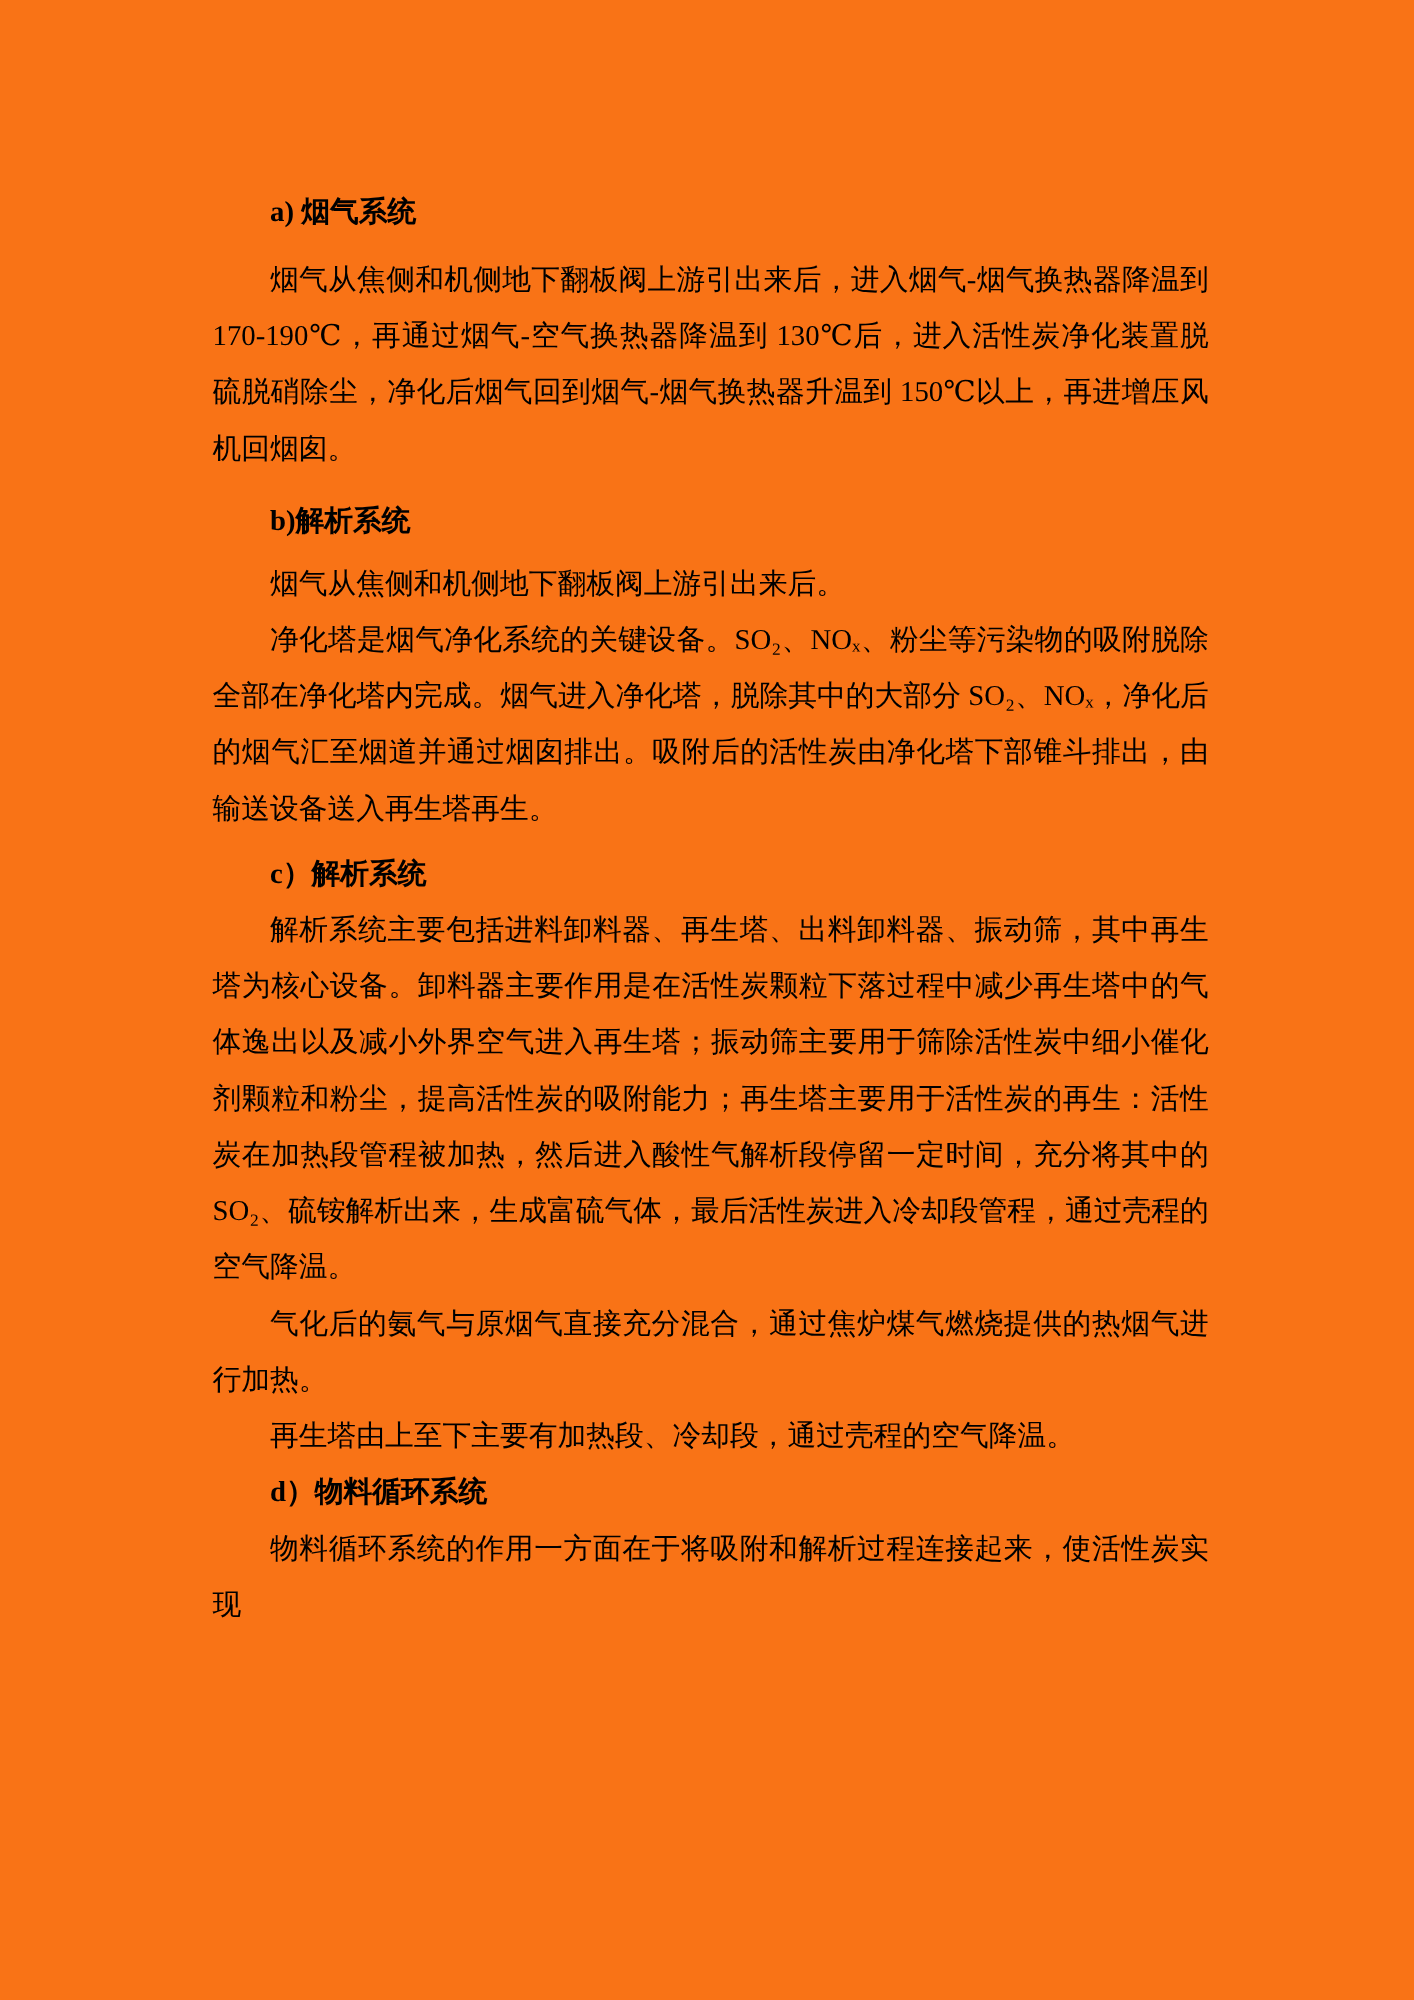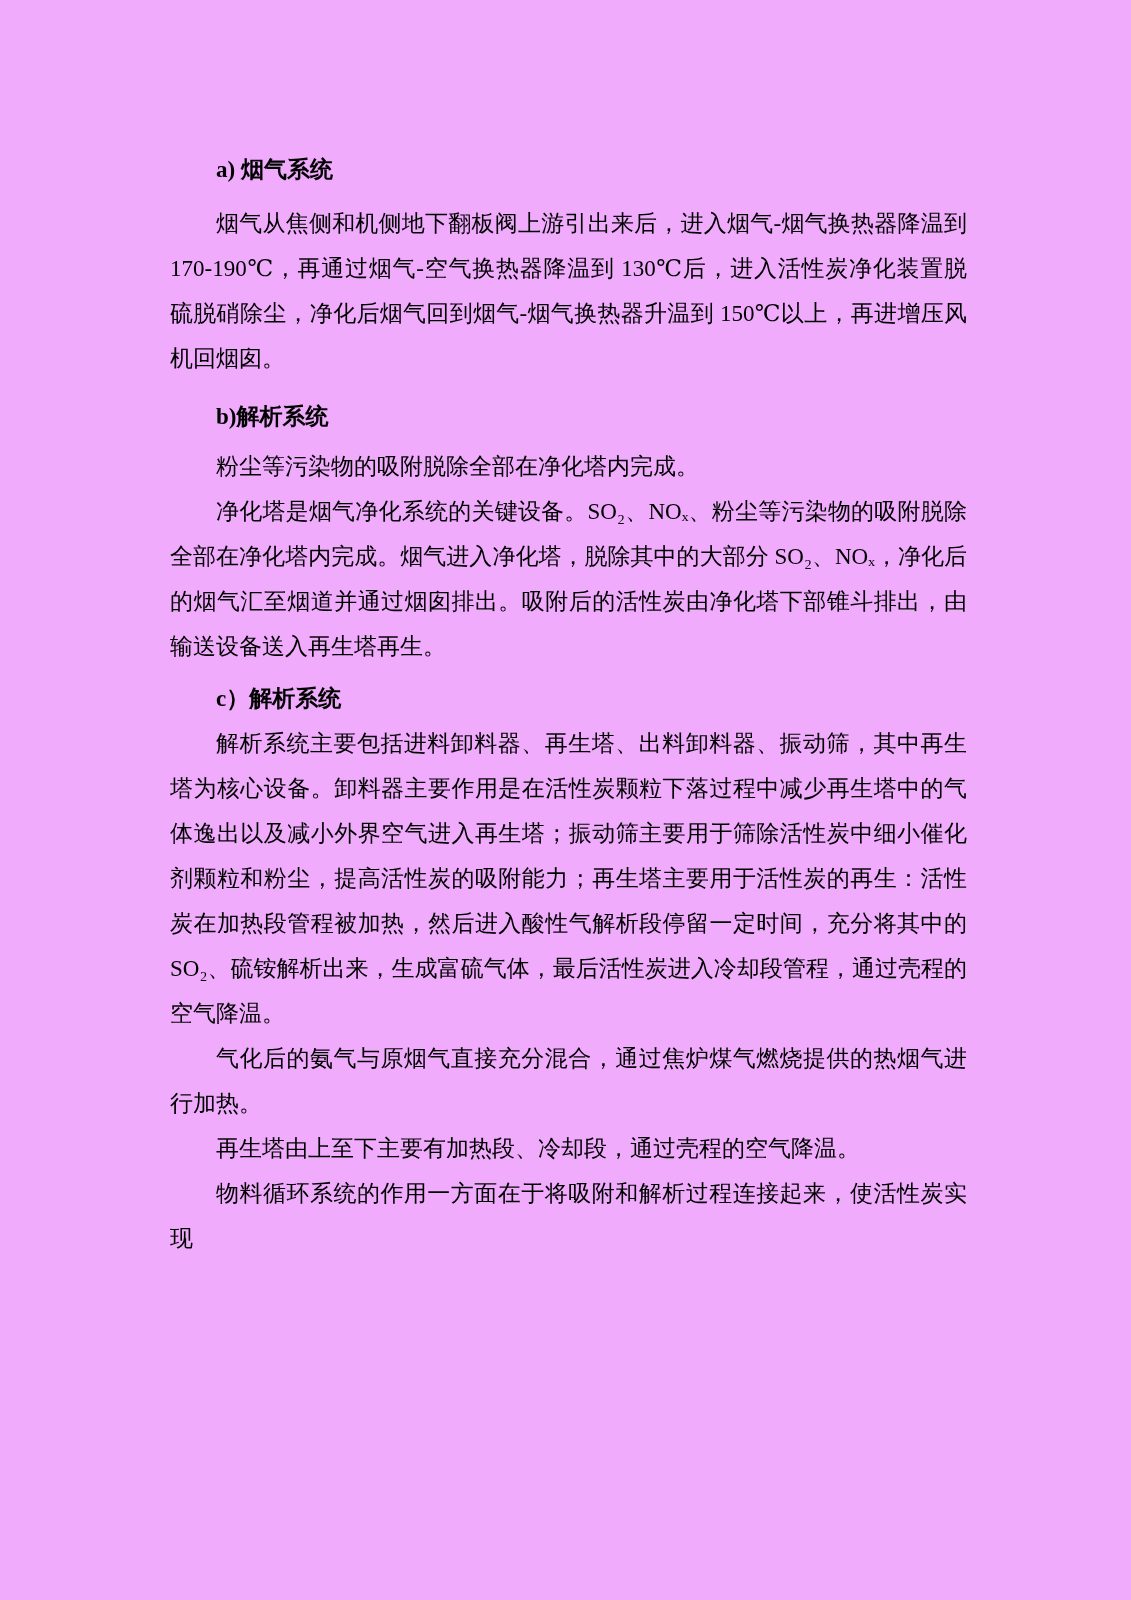--- a/index.html
+++ b/index.html
@@ -5,21 +5,21 @@
   html, body {
     margin: 0;
     padding: 0;
     background: #ffffff;
   }
   .page {
     position: relative;
     width: 1131px;
     height: 1600px;
     margin: 0 auto;
-    background: #f0abfc;
+    background: #f97316;
     box-sizing: border-box;
     padding: 147px 164px 0 170px;
     font-family: "Liberation Serif", "DejaVu Serif", serif;
     color: #000000;
     font-size: 23px;
     line-height: 45px;
     overflow: hidden;
   }
   .doc-section { margin: 0; padding: 0; }
   .hd {
@@ -48,28 +48,29 @@
 
 <div class="page">
 
   <section class="doc-section">
     <h3 class="hd hd-a">a) 烟气系统</h3>
     <p class="para">烟气从焦侧和机侧地下翻板阀上游引出来后，进入烟气-烟气换热器降温到 170-190℃，再通过烟气-空气换热器降温到 130℃后，进入活性炭净化装置脱硫脱硝除尘，净化后烟气回到烟气-烟气换热器升温到 150℃以上，再进增压风机回烟囱。</p>
   </section>
 
   <section class="doc-section">
     <h3 class="hd hd-b">b)解析系统</h3>
-    <p class="para">粉尘等污染物的吸附脱除全部在净化塔内完成。</p>
+    <p class="para">烟气从焦侧和机侧地下翻板阀上游引出来后。</p>
     <p class="para">净化塔是烟气净化系统的关键设备。SO₂、NOₓ、粉尘等污染物的吸附脱除全部在净化塔内完成。烟气进入净化塔，脱除其中的大部分 SO₂、NOₓ，净化后的烟气汇至烟道并通过烟囱排出。吸附后的活性炭由净化塔下部锥斗排出，由输送设备送入再生塔再生。</p>
   </section>
 
   <section class="doc-section">
     <h3 class="hd hd-c">c）解析系统</h3>
     <p class="para">解析系统主要包括进料卸料器、再生塔、出料卸料器、振动筛，其中再生塔为核心设备。卸料器主要作用是在活性炭颗粒下落过程中减少再生塔中的气体逸出以及减小外界空气进入再生塔；振动筛主要用于筛除活性炭中细小催化剂颗粒和粉尘，提高活性炭的吸附能力；再生塔主要用于活性炭的再生：活性炭在加热段管程被加热，然后进入酸性气解析段停留一定时间，充分将其中的 SO₂、硫铵解析出来，生成富硫气体，最后活性炭进入冷却段管程，通过壳程的空气降温。</p>
     <p class="para">气化后的氨气与原烟气直接充分混合，通过焦炉煤气燃烧提供的热烟气进行加热。</p>
     <p class="para">再生塔由上至下主要有加热段、冷却段，通过壳程的空气降温。</p>
   </section>
 
   <section class="doc-section">
+    <h3 class="hd hd-d">d）物料循环系统</h3>
     <p class="para">物料循环系统的作用一方面在于将吸附和解析过程连接起来，使活性炭实现</p>
   </section>
 
 </div>
 
 </body></html>

